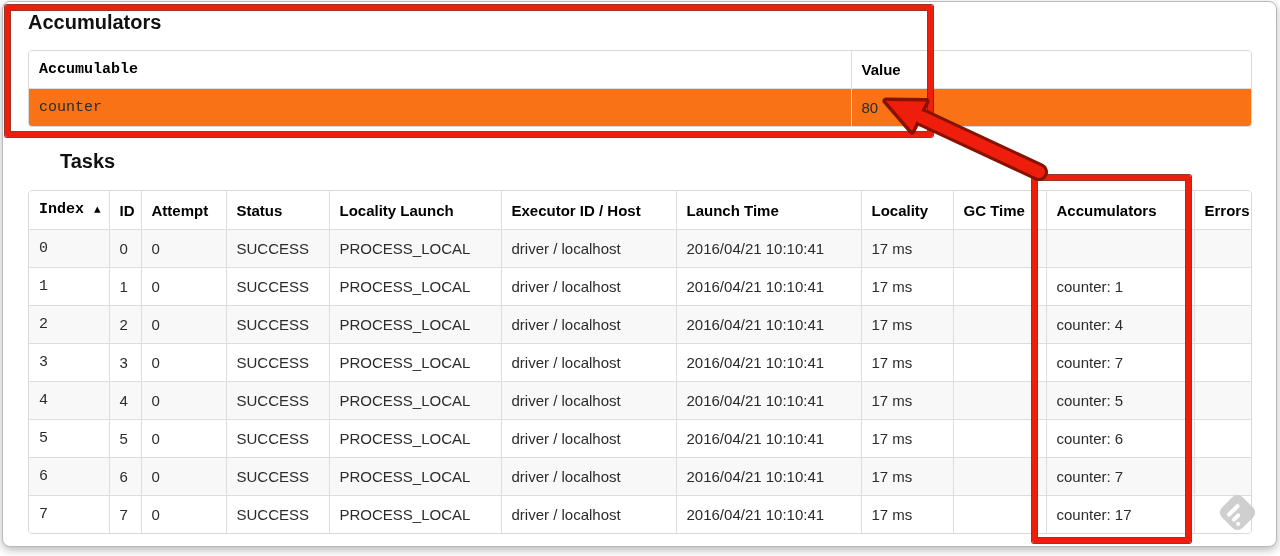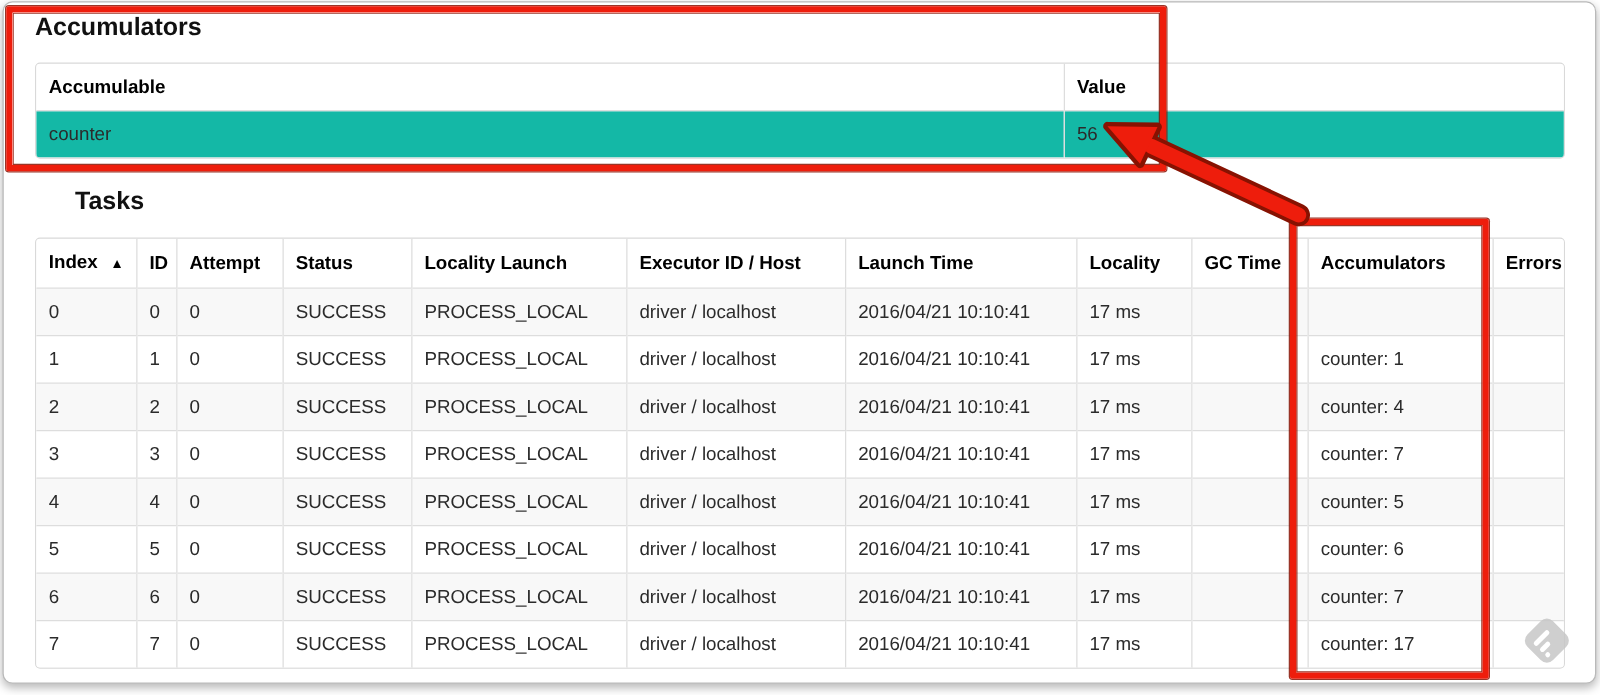--- a/index.html
+++ b/index.html
@@ -16,24 +16,24 @@
   #tasks-title { top:150px;margin-left:32px; }
 
   .tbl-wrap { position:absolute; left:28px; width:1224px; border:1px solid #d9d9d9;
               border-radius:4px; overflow:hidden; background:#fff; }
   #acc-table-wrap   { top:50px; }
   #tasks-table-wrap { top:190px; }
 
   table { border-collapse:collapse; table-layout:fixed; width:1224px; }
   th, td { text-align:left; padding:8px 10px; font-size:15px; line-height:21px;
            border-left:1px solid #ddd; overflow:hidden; white-space:nowrap; }
-  th:first-child, td:first-child { border-left:none; }
+  th:first-child, td:first-child { border-left:none;font-family:Liberation Mono, monospace; }
   th { font-weight:bold; color:#000; background:#fff; }
   td { border-top:1px solid #ddd; color:#2b2b2b; }
-  #acc-table tbody tr   { background:#14b8a6; }
+  #acc-table tbody tr   { background:#f97316; }
   #tasks-table tbody tr:nth-child(odd)  { background:#f8f8f8; }
   #tasks-table tbody tr:nth-child(even) { background:#fff; }
 
   .sort-icon { font-size:11px; margin-left:10px; color:#000; }
 
   
   .ann-box { position:absolute; border:5px solid #ee1d0c; border-radius:2px;
              box-shadow:0 0 0 1px rgba(135,18,2,.85), inset 0 0 0 1px rgba(135,18,2,.85);
              pointer-events:none; z-index:40; }
   #acc-box { left:5px;    top:5px;   width:928px; height:132px; }
@@ -67,21 +67,21 @@
         </colgroup>
       <thead>
         <tr>
           <th>Accumulable</th>
           <th>Value</th>
         </tr>
       </thead>
       <tbody>
         <tr>
           <td>counter</td>
-          <td>56</td>
+          <td>80</td>
         </tr>
       </tbody>
     </table>
   </div>
 
   <div class="section-title" id="tasks-title">Tasks</div>
 
   <div class="tbl-wrap" id="tasks-table-wrap">
     <table id="tasks-table">
       <colgroup>

